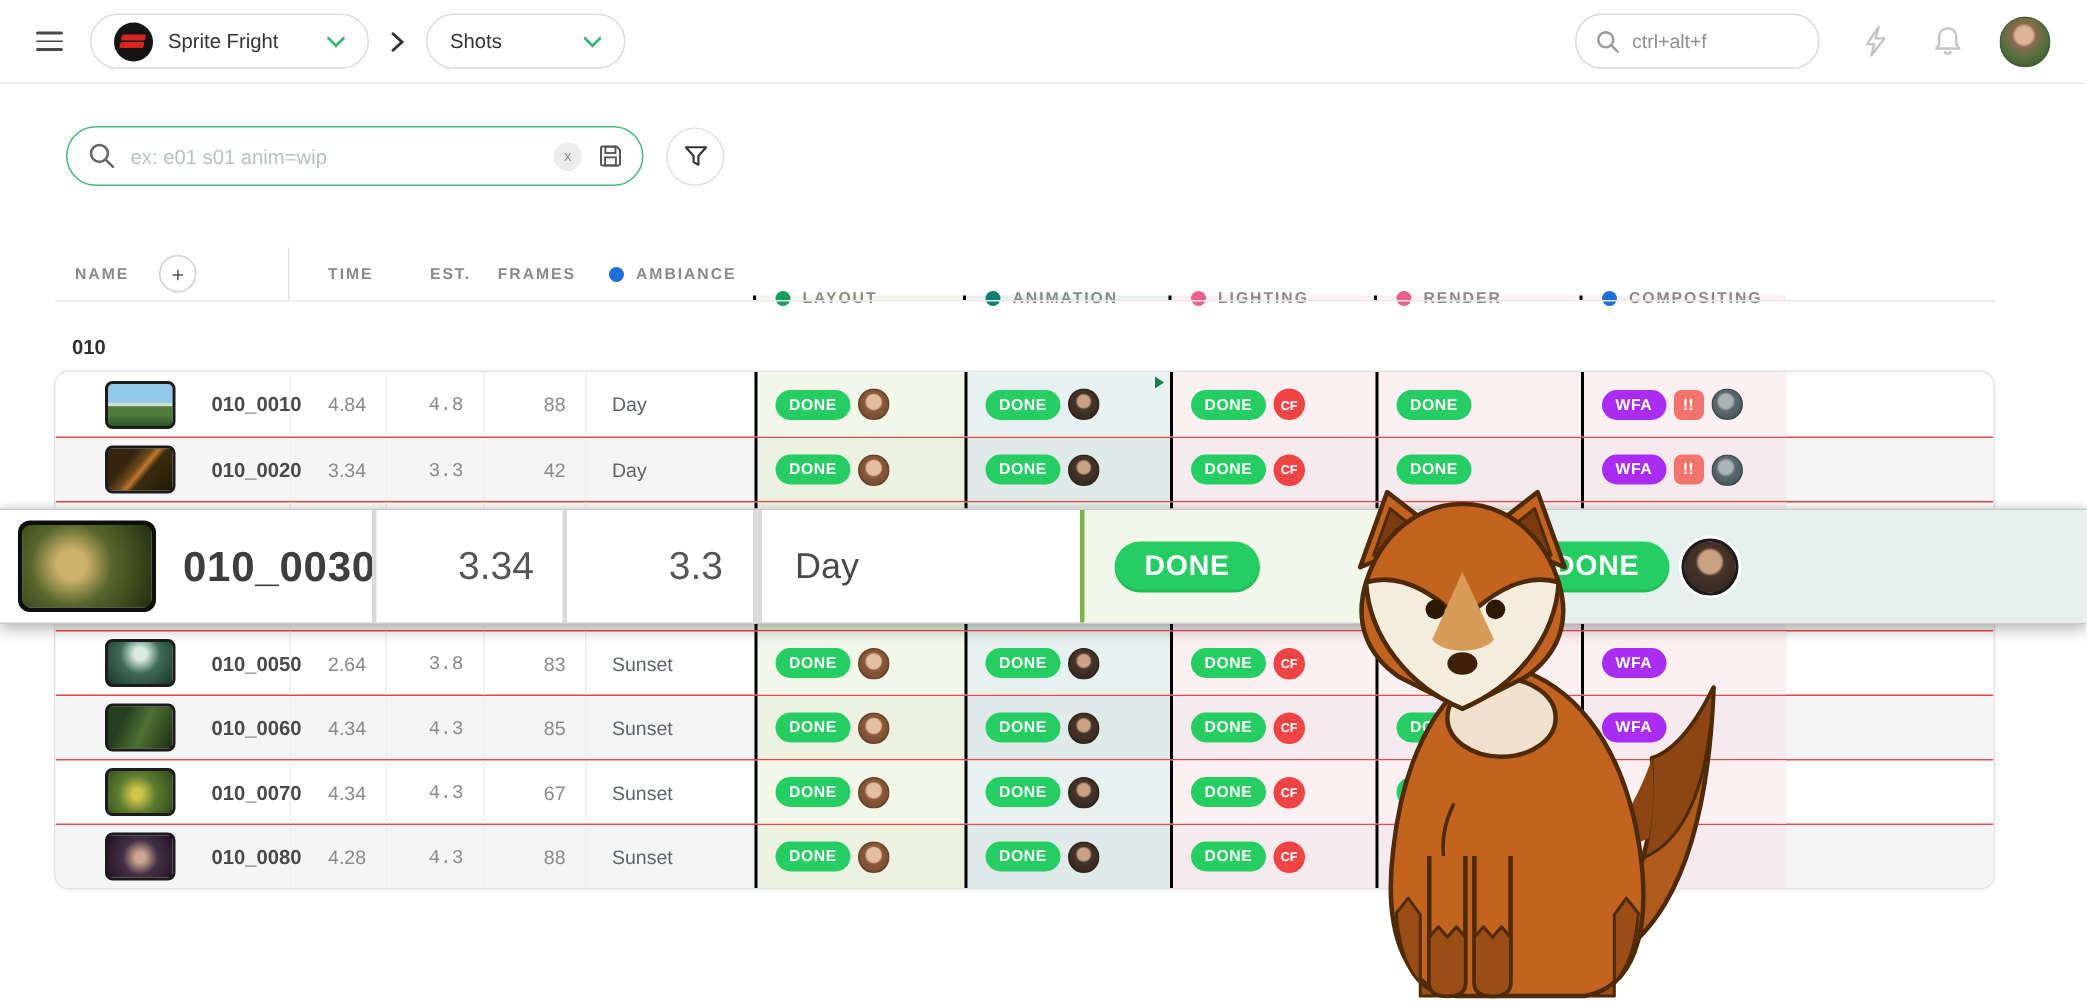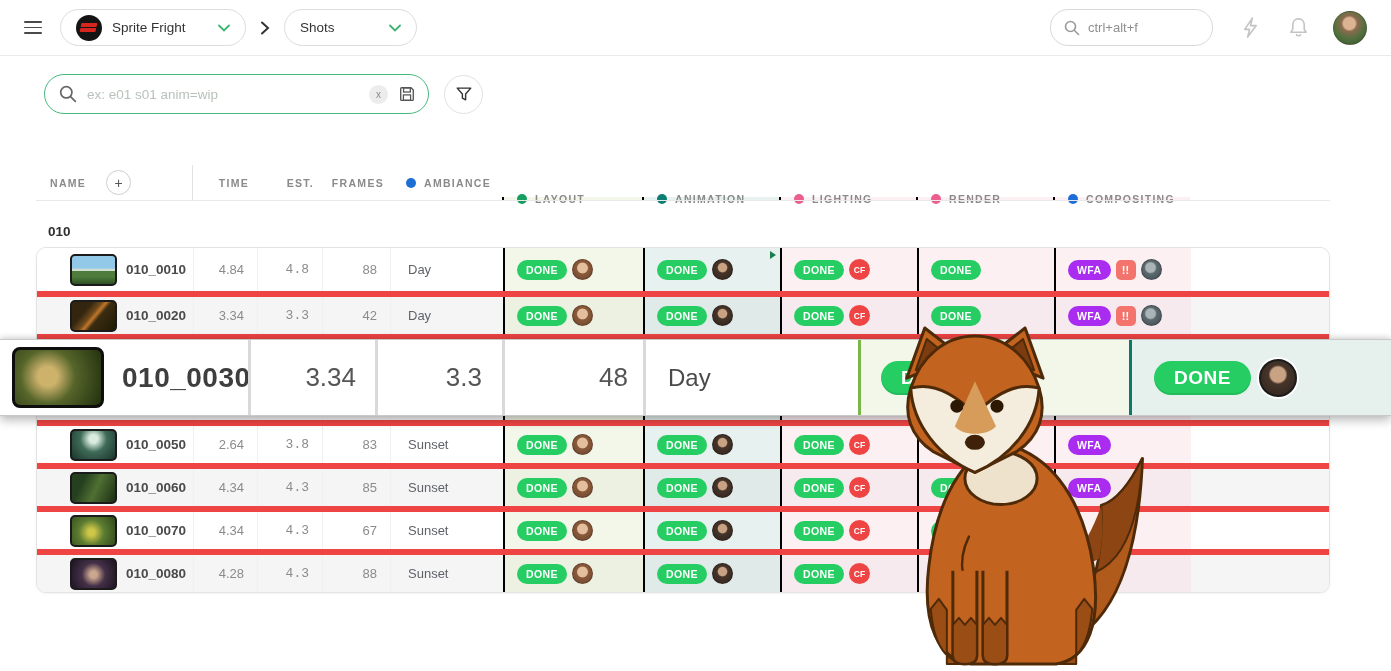--- a/index.html
+++ b/index.html
@@ -25,21 +25,21 @@
   .crumb-sep{ margin:0 14px; display:flex; align-items:center; }
   .spacer{ flex:1; }
   .qsearch{ display:flex; align-items:center; gap:8px; border:1px solid #d9d9d9;
     border-radius:18px; height:37px; width:163px; padding:0 13px; margin-right:26px; }
   .qsearch-ph{ font-size:13px; color:#8f8f8f; }
   .icon-btn{ margin-left:26px; display:flex; align-items:center; }
   .avatar-user{ width:34px; height:34px; border-radius:50%; margin-left:24px;
     background:radial-gradient(circle at 48% 36%, #dcb493 0 22%, #8a6b4d 30%, #53703f 58%, #33512b 100%);
     border:1px solid rgba(0,0,0,.12); }
   
-  .filterbar{ position:absolute; top:74px; left:44px; display:flex; align-items:center; gap:15px; }
+  .filterbar{ position:absolute; top:84px; left:44px; display:flex; align-items:center; gap:15px; }
   .fsearch{ display:flex; align-items:center; width:385px; height:40px;
     border:1.5px solid #45b97e; border-radius:21px; padding:0 12px 0 14px; gap:10px; background:#fff; }
   .fsearch-ph{ flex:1; font-size:13.5px; color:#b9c2ba; }
   .clear-btn{ width:19px; height:19px; border-radius:50%; background:#ececec; color:#8a8a8a;
     font-size:10px; display:flex; align-items:center; justify-content:center; }
   .filter-btn{ width:39px; height:39px; border-radius:50%; border:1px solid #e2e2e2;
     display:flex; align-items:center; justify-content:center; background:#fff; }
   
   .thead{ position:absolute; top:165px; left:36px; width:1294px; height:35px; display:flex; }
   .hcell{ display:flex; align-items:center; gap:8px; padding-left:13px; }
@@ -53,25 +53,25 @@
   .h-animation,.h-lighting,.h-render,.h-compositing{ width:137px; }
   .h-filler{ flex:1; }
   .dot{ width:10px; height:10px; border-radius:50%; flex:0 0 auto; }
   .plus-btn{ width:25px; height:25px; border-radius:50%; border:1px solid #cfcfcf; background:#fff;
     color:#555; font-size:14px; line-height:1; display:flex; align-items:center; justify-content:center;
     margin-left:12px; }
   .thead-line{ position:absolute; top:200px; left:36px; width:1294px; height:1px; background:#e9e9e9; }
   .section-label{ position:absolute; top:224px; left:48px; font-size:13.5px; font-weight:bold; color:#2f2f2f; }
   .tbody{ position:absolute; top:247px; left:36px; width:1294px; border:1px solid #e3e3e3;
     border-radius:10px; overflow:hidden; background:#fff; box-shadow:0 1px 3px rgba(0,0,0,.05); }
-  .row{ display:flex; height:43px; border-top:6px solid #ef4444; background:#fff; }
+  .row{ display:flex; height:43px; border-top:1px solid #ef4444; background:#fff; }
   .row:first-child{ border-top:none; }
   .row.alt{ background:#f5f5f6; }
   .c{ display:flex; align-items:center; height:100%; }
-  .c-name{ width:157px; padding-left:33px; gap:9px; border-right:1px solid #f0f0f0; }
+  .c-name{ width:157px; padding-left:33px; gap:24px; border-right:1px solid #f0f0f0; }
   .thumb{ width:47px; height:32px; border-radius:5px; border:2px solid #1b1b1b; flex:0 0 auto; }
   .shot-name{ font-size:13.5px; font-weight:bold; color:#4a4a4a; }
   .c-num{ justify-content:flex-end; padding-right:13px; font-size:13px; color:#8b8b8b;
     border-right:1px solid #f0f0f0; }
   .c-time{ width:64px; } .c-est{ width:65px;font-family:Liberation Mono, monospace; } .c-frames{ width:68px; }
   .c-amb{ width:112px; padding-left:17px; font-size:13px; color:#5f6368; }
   .c-status{ width:137px; padding-left:12px; gap:5px; border-left:2px solid transparent; position:relative; }
   .c-layoutcol{ width:140px; }
   .c-filler{ flex:1; }
   .b-layout{ border-left-color:#90bd55; } .b-animation{ border-left-color:#0b7a6a; }
@@ -451,21 +451,20 @@
 <div class="magnify">
   <div class="m-cell m-name">
     <span class="m-thumb tm"></span>
     <span class="m-shot-name">010_0030</span>
   </div>
   <span class="m-sep"></span>
   <div class="m-cell m-num m-time">3.34</div>
   <span class="m-sep"></span>
   <div class="m-cell m-num m-est">3.3</div>
   <span class="m-sep"></span>
-  <div class="m-cell m-num m-frames">48</div>
   <span class="m-sep"></span>
   <div class="m-cell m-amb">Day</div>
   <div class="m-cell m-layout">
     <span class="m-pill" style="background:#25cd62">DONE</span>
   </div>
   <div class="m-cell m-anim">
     <span class="m-pill" style="background:#25cd62">DONE</span>
     <span class="m-av"></span>
   </div>
 </div>

